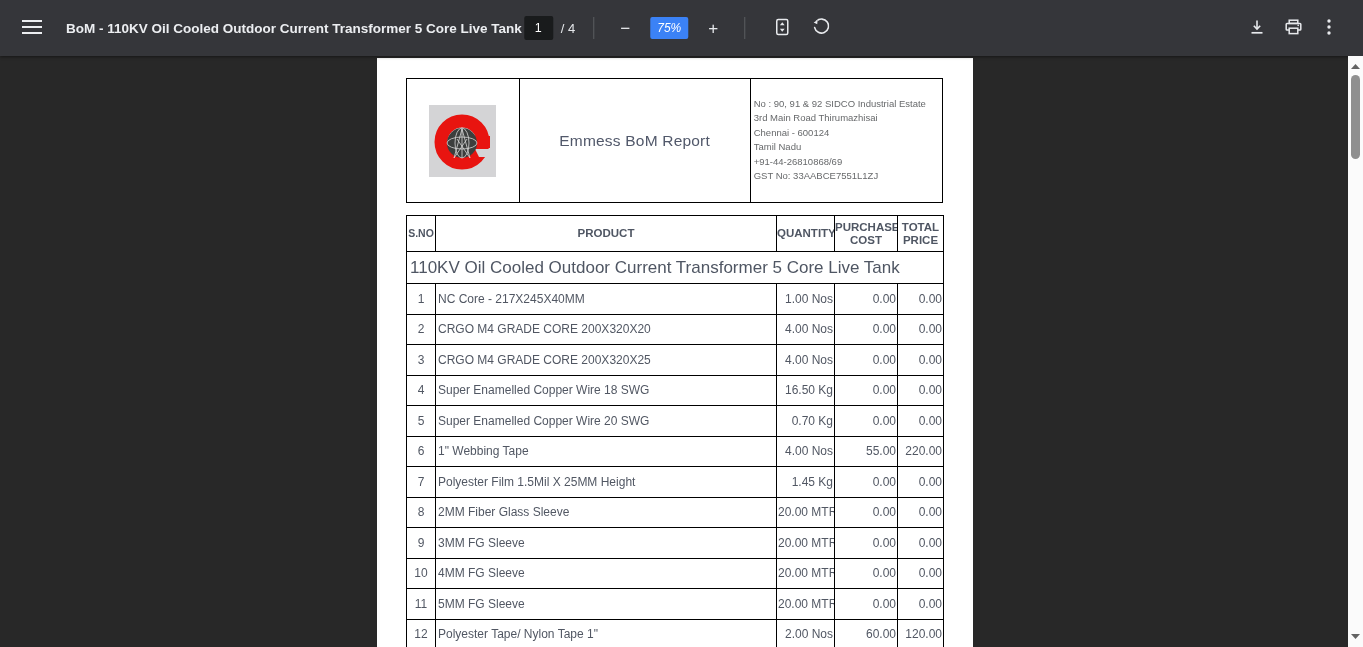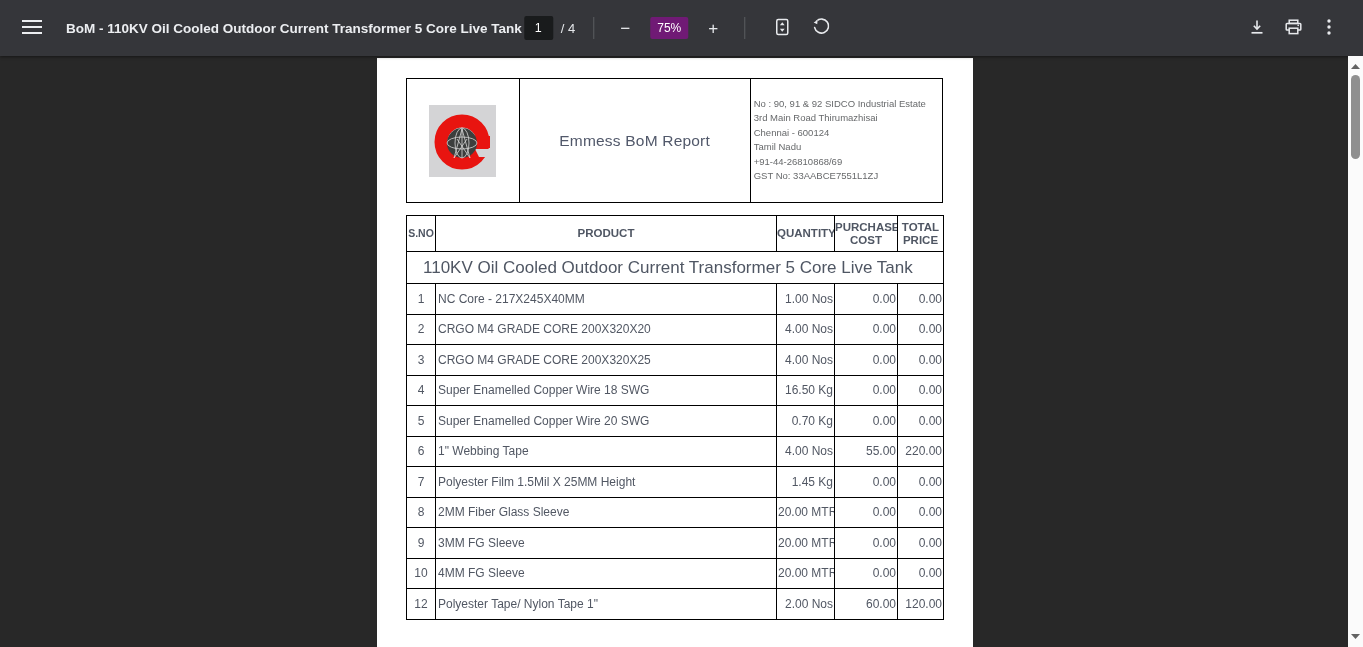--- a/index.html
+++ b/index.html
@@ -23,22 +23,22 @@
     display:flex; align-items:center; height:56px;
   }
   .page-box{
     width:29px; height:24px; background:#191b1c; border-radius:2px;
     color:#fff; font-size:12.5px; display:flex; align-items:center; justify-content:center;
   }
   .page-total{ color:#e4e6e9; font-size:13px; margin-left:8px; }
   .tb-sep{ width:1px; height:22px; background:#5c5e61; margin:0 18px; }
   .zoom-btn{ width:26px; height:26px; color:#e8eaed; font-size:17px; line-height:1; }
   .zoom-box{
-    width:38px; height:22px; background:#701a75; border-radius:2px; margin:0 12px;
-    color:#fff; font-size:12px; display:flex; align-items:center; justify-content:center;
+    width:38px; height:22px; background:#3b82f6; border-radius:2px; margin:0 12px;
+    color:#fff; font-size:12px; display:flex; align-items:center; justify-content:center;font-style:italic;
   }
   .icon-btn{ width:28px; height:28px; margin:0 5px; }
   .tb-right{ position:absolute; right:16px; display:flex; align-items:center; }
   .tb-right .icon-btn{ margin:0 4px; }
 
   
   .viewer{ position:absolute; top:56px; left:0; width:1348px; height:591px; overflow:hidden; background:#282828; }
   .page{
     position:absolute; left:377px; top:2px; width:596px; height:660px;
     background:#ffffff; padding:20px 30px 0 29px; color:#515763;
@@ -53,21 +53,21 @@
              font-size:15.5px; color:#51586a; letter-spacing:.2px; }
   .dh-company{ width:193px; padding:2px 3px; }
   .company-name{ font-size:15px; line-height:18px; color:#4d5566; font-weight:400; }
   .address{ margin-top:16px; }
   .address div{ font-size:9.5px; line-height:14.4px; color:#67696b; }
 
   
   table.bom{ border-collapse:collapse; table-layout:fixed; width:537px; margin-top:12px; }
   table.bom td, table.bom th{ border:1px solid #000; overflow:hidden; }
   .bom .title-cell{
-    height:32px; font-size:17px; color:#4f5663; padding-left:16px;
+    height:32px; font-size:17px; color:#4f5663; padding-left:3px;
     text-align:left; font-weight:400; white-space:nowrap;
   }
   .bom thead th{ height:36px; font-size:11.5px; line-height:13px; font-weight:700; color:#4f5663; text-align:center; padding:0; }
   .bom tbody td{ height:30.5px; font-size:12px; color:#515763; vertical-align:middle; padding:0 1px; white-space:nowrap; }
   .bom td.c0{ text-align:center; }
   .bom td.c1{ text-align:left; padding-left:2px; }
   .bom td.c2, .bom td.c3, .bom td.c4{ text-align:right; }
 
   
   .scrollbar{ position:absolute; top:56px; right:0; width:15px; height:591px; background:#fbfbfb; z-index:25; }
@@ -279,20 +279,27 @@
             <td class="c4">0.00</td>
           </tr>
           <tr>
             <td class="c0">10</td>
             <td class="c1">4MM FG Sleeve</td>
             <td class="c2">20.00 MTR</td>
             <td class="c3">0.00</td>
             <td class="c4">0.00</td>
           </tr>
           <tr>
+            <td class="c0">11</td>
+            <td class="c1">5MM FG Sleeve</td>
+            <td class="c2">20.00 MTR</td>
+            <td class="c3">0.00</td>
+            <td class="c4">0.00</td>
+          </tr>
+          <tr>
             <td class="c0">12</td>
             <td class="c1">Polyester Tape/ Nylon Tape 1"</td>
             <td class="c2">2.00 Nos</td>
             <td class="c3">60.00</td>
             <td class="c4">120.00</td>
           </tr>
         </tbody>
     </table>
 
   </div>

